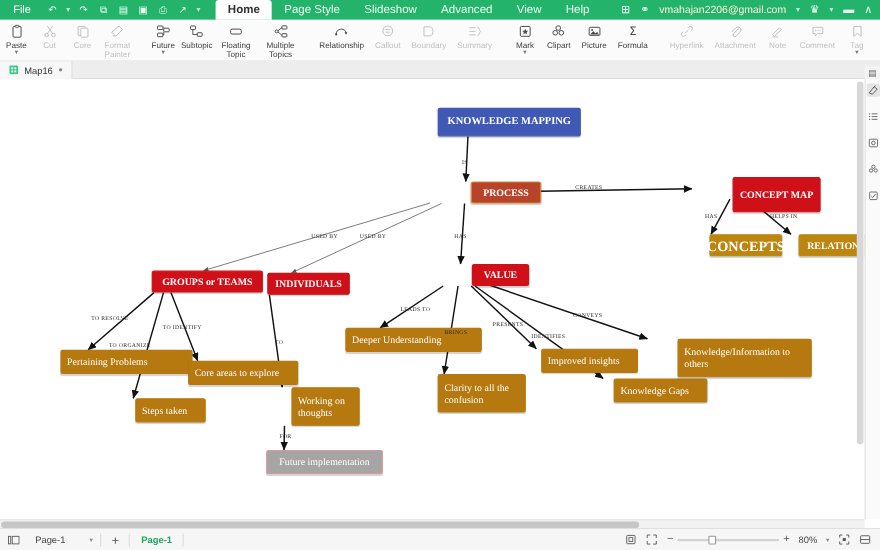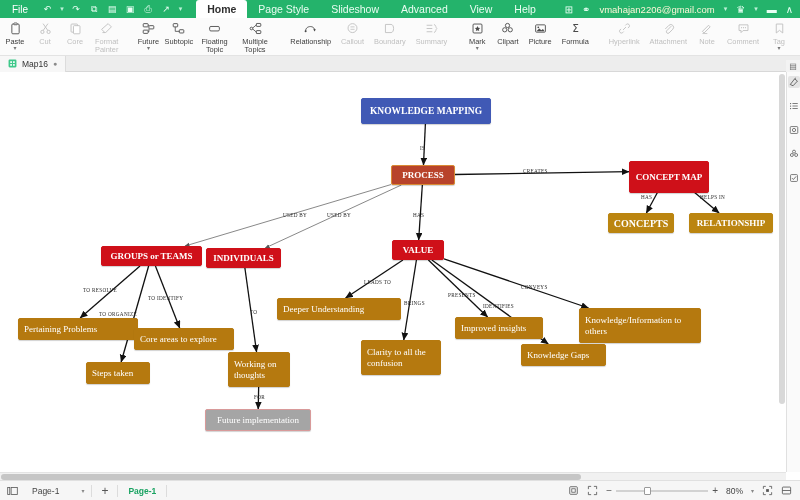--- a/index.html
+++ b/index.html
@@ -64,20 +64,21 @@
     position:absolute; left:0; top:72px; width:786px; height:400px;
     background:#ffffff; overflow:hidden;
   }
   .canvas svg{ position:absolute; left:0; top:0; }
 
   .node{
     position:absolute; border-radius:2px; color:#fff;
     font-family:"Liberation Serif", serif;
     display:flex; align-items:center;
     box-shadow:0 1px 1px rgba(0,0,0,.18);
+    margin-left:37px;
   }
   .node.center{ justify-content:center; text-align:center; }
   .node.left{ justify-content:flex-start; text-align:left; }
 
   
   .rail{
     position:absolute; right:0; top:72px; width:14px; height:400px;
     background:#fafafa; border-left:1px solid #e0e0e0;
     display:flex; flex-direction:column; align-items:center; padding-top:4px; gap:12px;
   }
@@ -435,21 +436,21 @@
   <div id="nodes">
       <div class="node center" style="left: 361px; top: 26px; width: 130px; height: 26px; background: rgb(64, 89, 181); border: 1px solid rgb(64, 89, 181); color: rgb(255, 255, 255); font-size: 9.5px; font-weight: bold; padding: 0px 4px; line-height: 11px;">
         <span>KNOWLEDGE MAPPING</span>
       </div>
       <div class="node center" style="left: 391px; top: 93px; width: 64px; height: 20px; background: rgb(184, 67, 43); border: 1px solid rgb(217, 138, 51); color: rgb(255, 255, 255); font-size: 9px; font-weight: bold; padding: 0px 4px; line-height: 11px;">
         <span>PROCESS</span>
       </div>
       <div class="node center" style="left: 629px; top: 89px; width: 80px; height: 32px; background: rgb(207, 16, 25); border: 1px solid rgb(207, 16, 25); color: rgb(255, 255, 255); font-size: 9px; font-weight: bold; padding: 0px 4px; line-height: 11px;">
         <span>CONCEPT MAP</span>
       </div>
-      <div class="node center" style="left: 608px; top: 141px; width: 66px; height: 20px; background: rgb(187, 133, 16); border: 1px solid rgb(187, 133, 16); color: rgb(255, 255, 255); font-size: 10px; font-weight: bold; padding: 0px 4px; line-height: 11px; justify-content: center;">
+      <div class="node center" style="left: 608px; top: 141px; width: 66px; height: 20px; background: rgb(187, 133, 16); border: 1px solid rgb(187, 133, 16); color: rgb(255, 255, 255); font-size: 13px; font-weight: bold; padding: 0px 4px; line-height: 11px; justify-content: center;">
         <span>CONCEPTS</span>
       </div>
       <div class="node center" style="left: 689px; top: 141px; width: 84px; height: 20px; background: rgb(187, 133, 16); border: 1px solid rgb(187, 133, 16); color: rgb(255, 255, 255); font-size: 9px; font-weight: bold; padding: 0px 4px; line-height: 11px;">
         <span>RELATIONSHIP</span>
       </div>
       <div class="node center" style="left: 101px; top: 174px; width: 101px; height: 20px; background: rgb(207, 16, 25); border: 1px solid rgb(207, 16, 25); color: rgb(255, 255, 255); font-size: 9px; font-weight: bold; padding: 0px 4px; line-height: 11px;">
         <span>GROUPS or TEAMS</span>
       </div>
       <div class="node center" style="left: 206px; top: 176px; width: 75px; height: 20px; background: rgb(207, 16, 25); border: 1px solid rgb(207, 16, 25); color: rgb(255, 255, 255); font-size: 9px; font-weight: bold; padding: 0px 4px; line-height: 11px;">
         <span>INDIVIDUALS</span>

